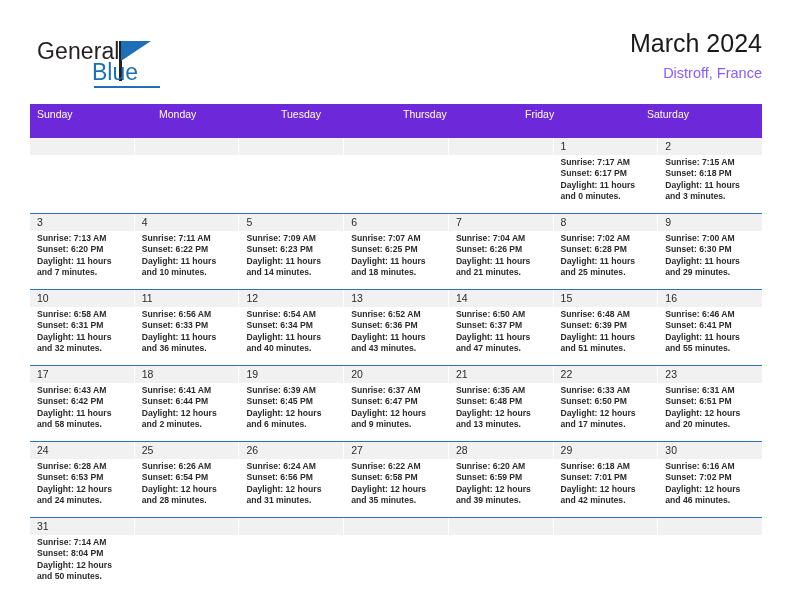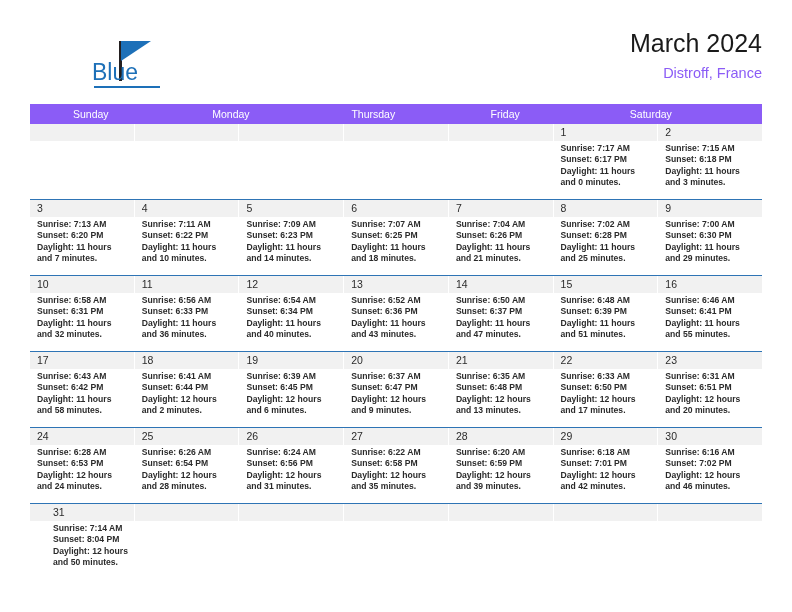--- a/index.html
+++ b/index.html
@@ -102,23 +102,22 @@
 
   
   .calendar {
     position: absolute;
     left: 30px;
     top: 104px;
     width: 732px;
   }
   .dow-row {
     display: flex;
-    background: #8b5cf6;
-    height: 20px;
-    padding-left: 36px;
+    background: #6d28d9;
+    height: 34px;
   }
   .dow-cell {
     flex: 1 1 0;
     color: #ffffff;
     font-size: 10.5px;
     line-height: 21px;
     padding-left: 7px;
     box-sizing: border-box;
     overflow: hidden;
     white-space: nowrap;
@@ -156,47 +155,49 @@
     height: 17px;
   }
   .day-info {
     font-size: 8.6px;
     line-height: 11.4px;
     color: #2b2b2b;
     margin-top: 2px;
     font-weight: bold;
   }
   .day-info div { white-space: nowrap; }
-  .week-row.last .day-cell { height: 82px; margin-left: 16px; }
+  .week-row.last .day-cell { height: 82px; }
 </style>
 </head>
 <body>
 
 <div class="page">
 
   <div class="header">
 
     <div class="logo">
+      <span class="logo-general">General</span>
       <span class="logo-bar"></span>
       <span class="logo-tri"></span>
       <span class="logo-blue">Blue</span>
       <span class="logo-underline"></span>
     </div>
 
     <div class="title-block">
       <div class="cal-title">March 2024</div>
       <div class="cal-subtitle">Distroff, France</div>
     </div>
 
   </div>
 
   <div class="calendar">
     <div class="dow-row" id="dow-row">
         <div class="dow-cell">Sunday</div>
         <div class="dow-cell">Monday</div>
+        <div class="dow-cell">Tuesday</div>
         <div class="dow-cell">Thursday</div>
         <div class="dow-cell">Friday</div>
         <div class="dow-cell">Saturday</div>
       </div>
     <div id="weeks-container">
         <div class="week-row first">
           <div class="band"></div>
           <div class="day-cell">
             <div class="day-num"></div>
           </div>

